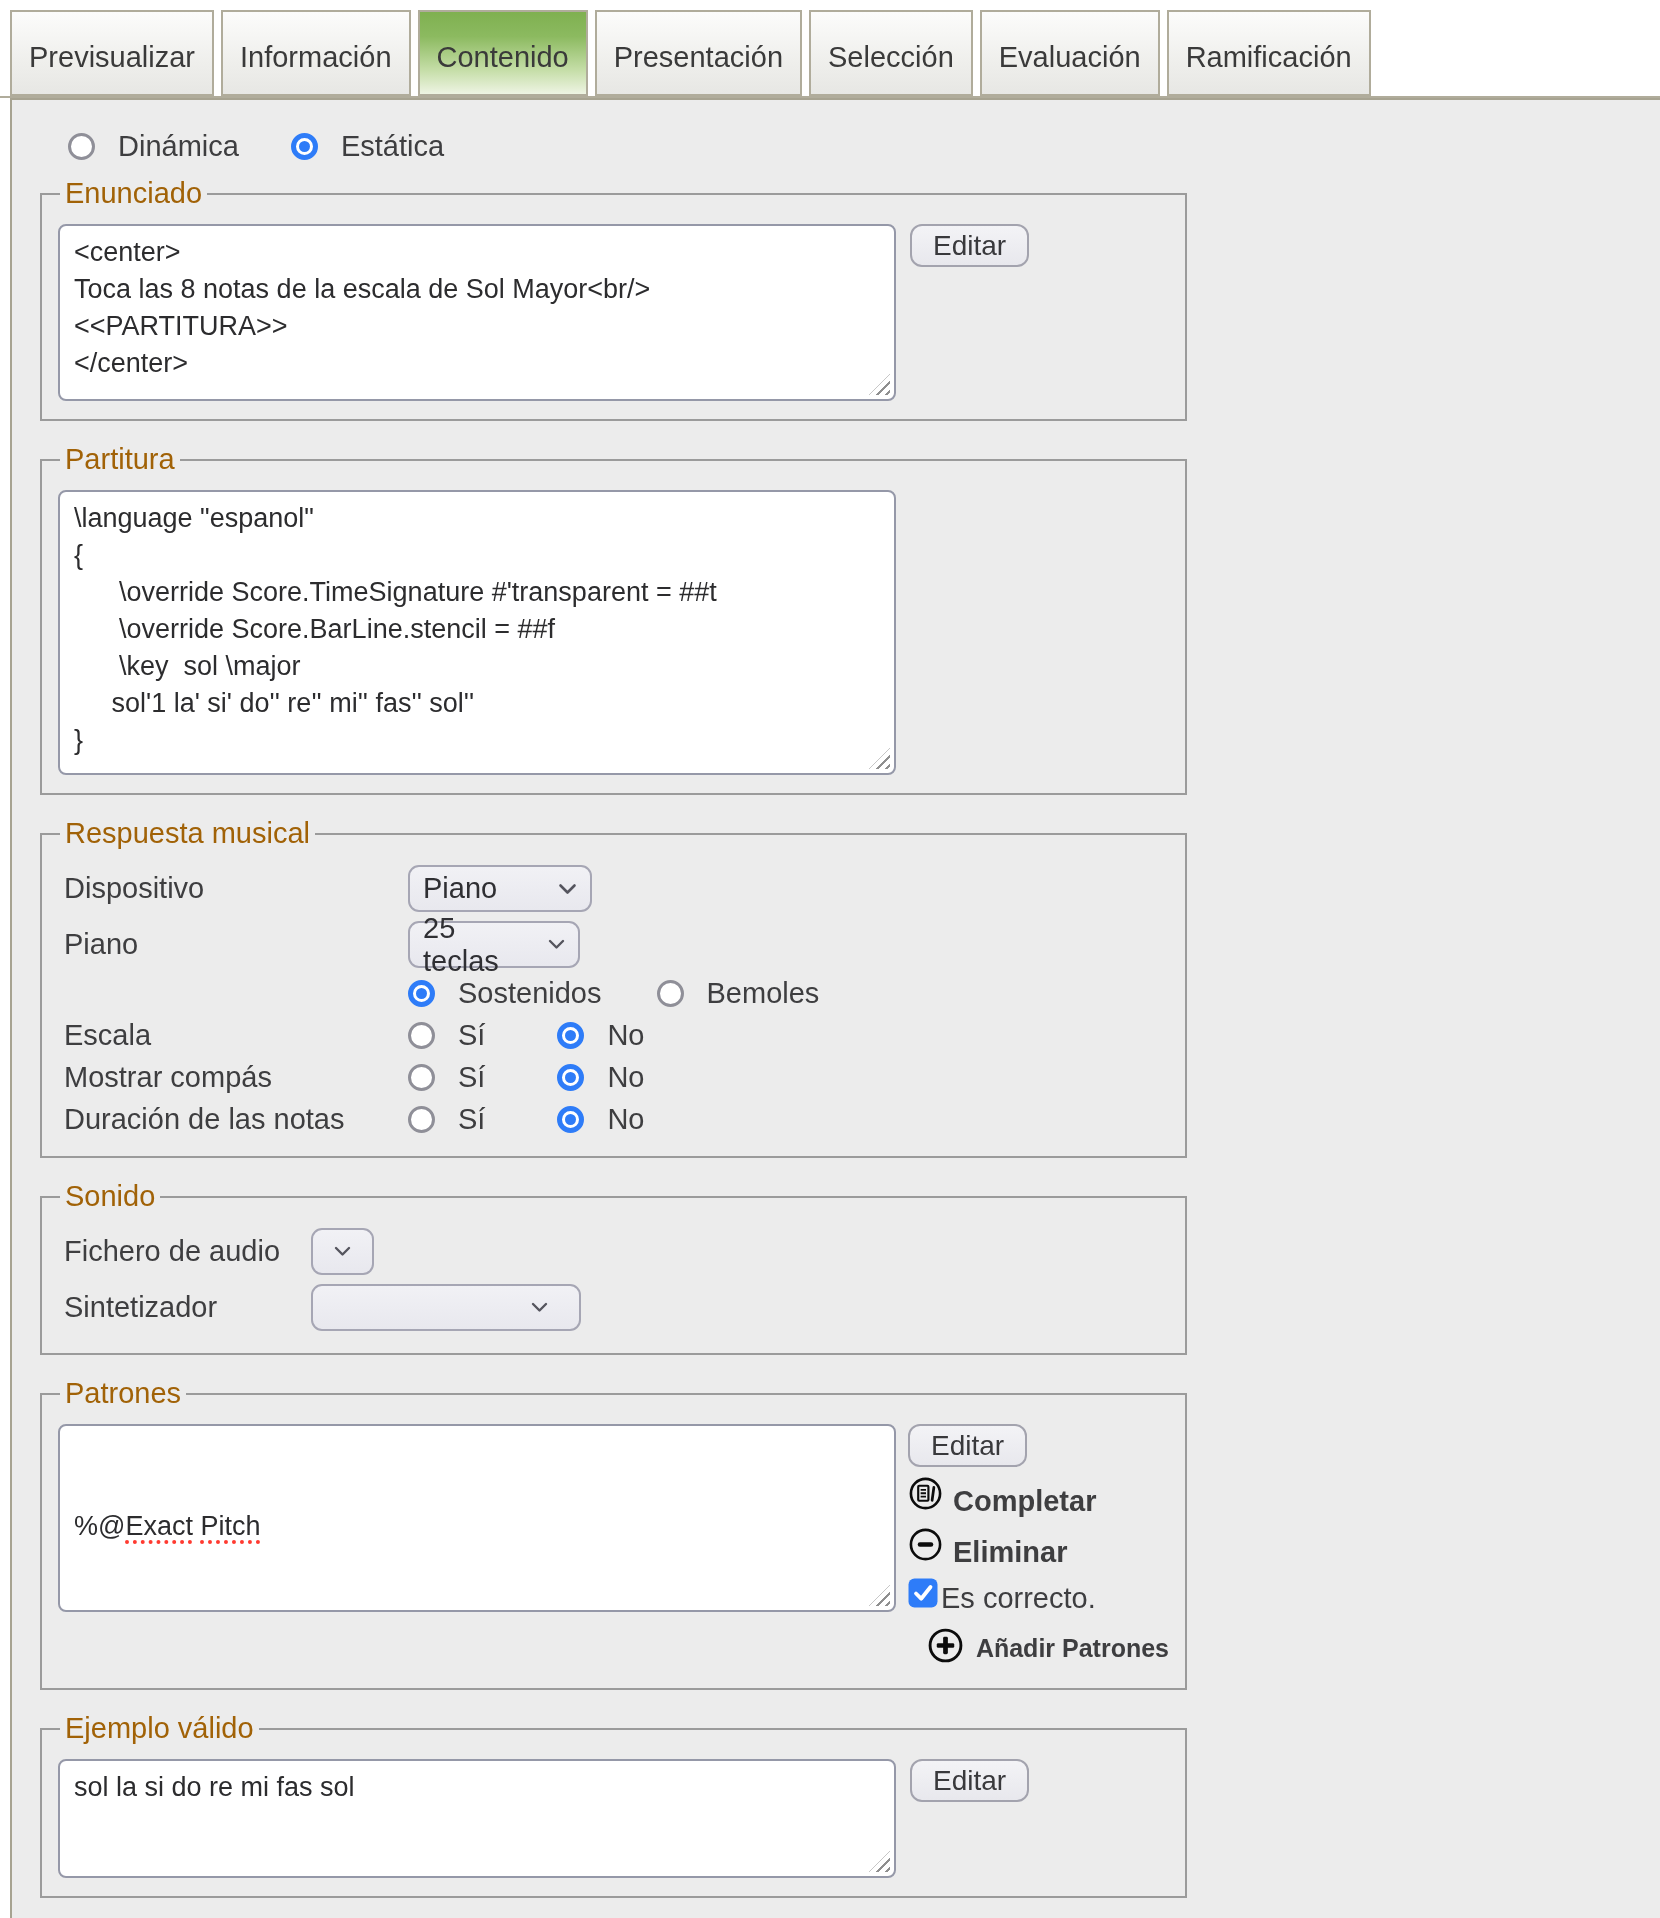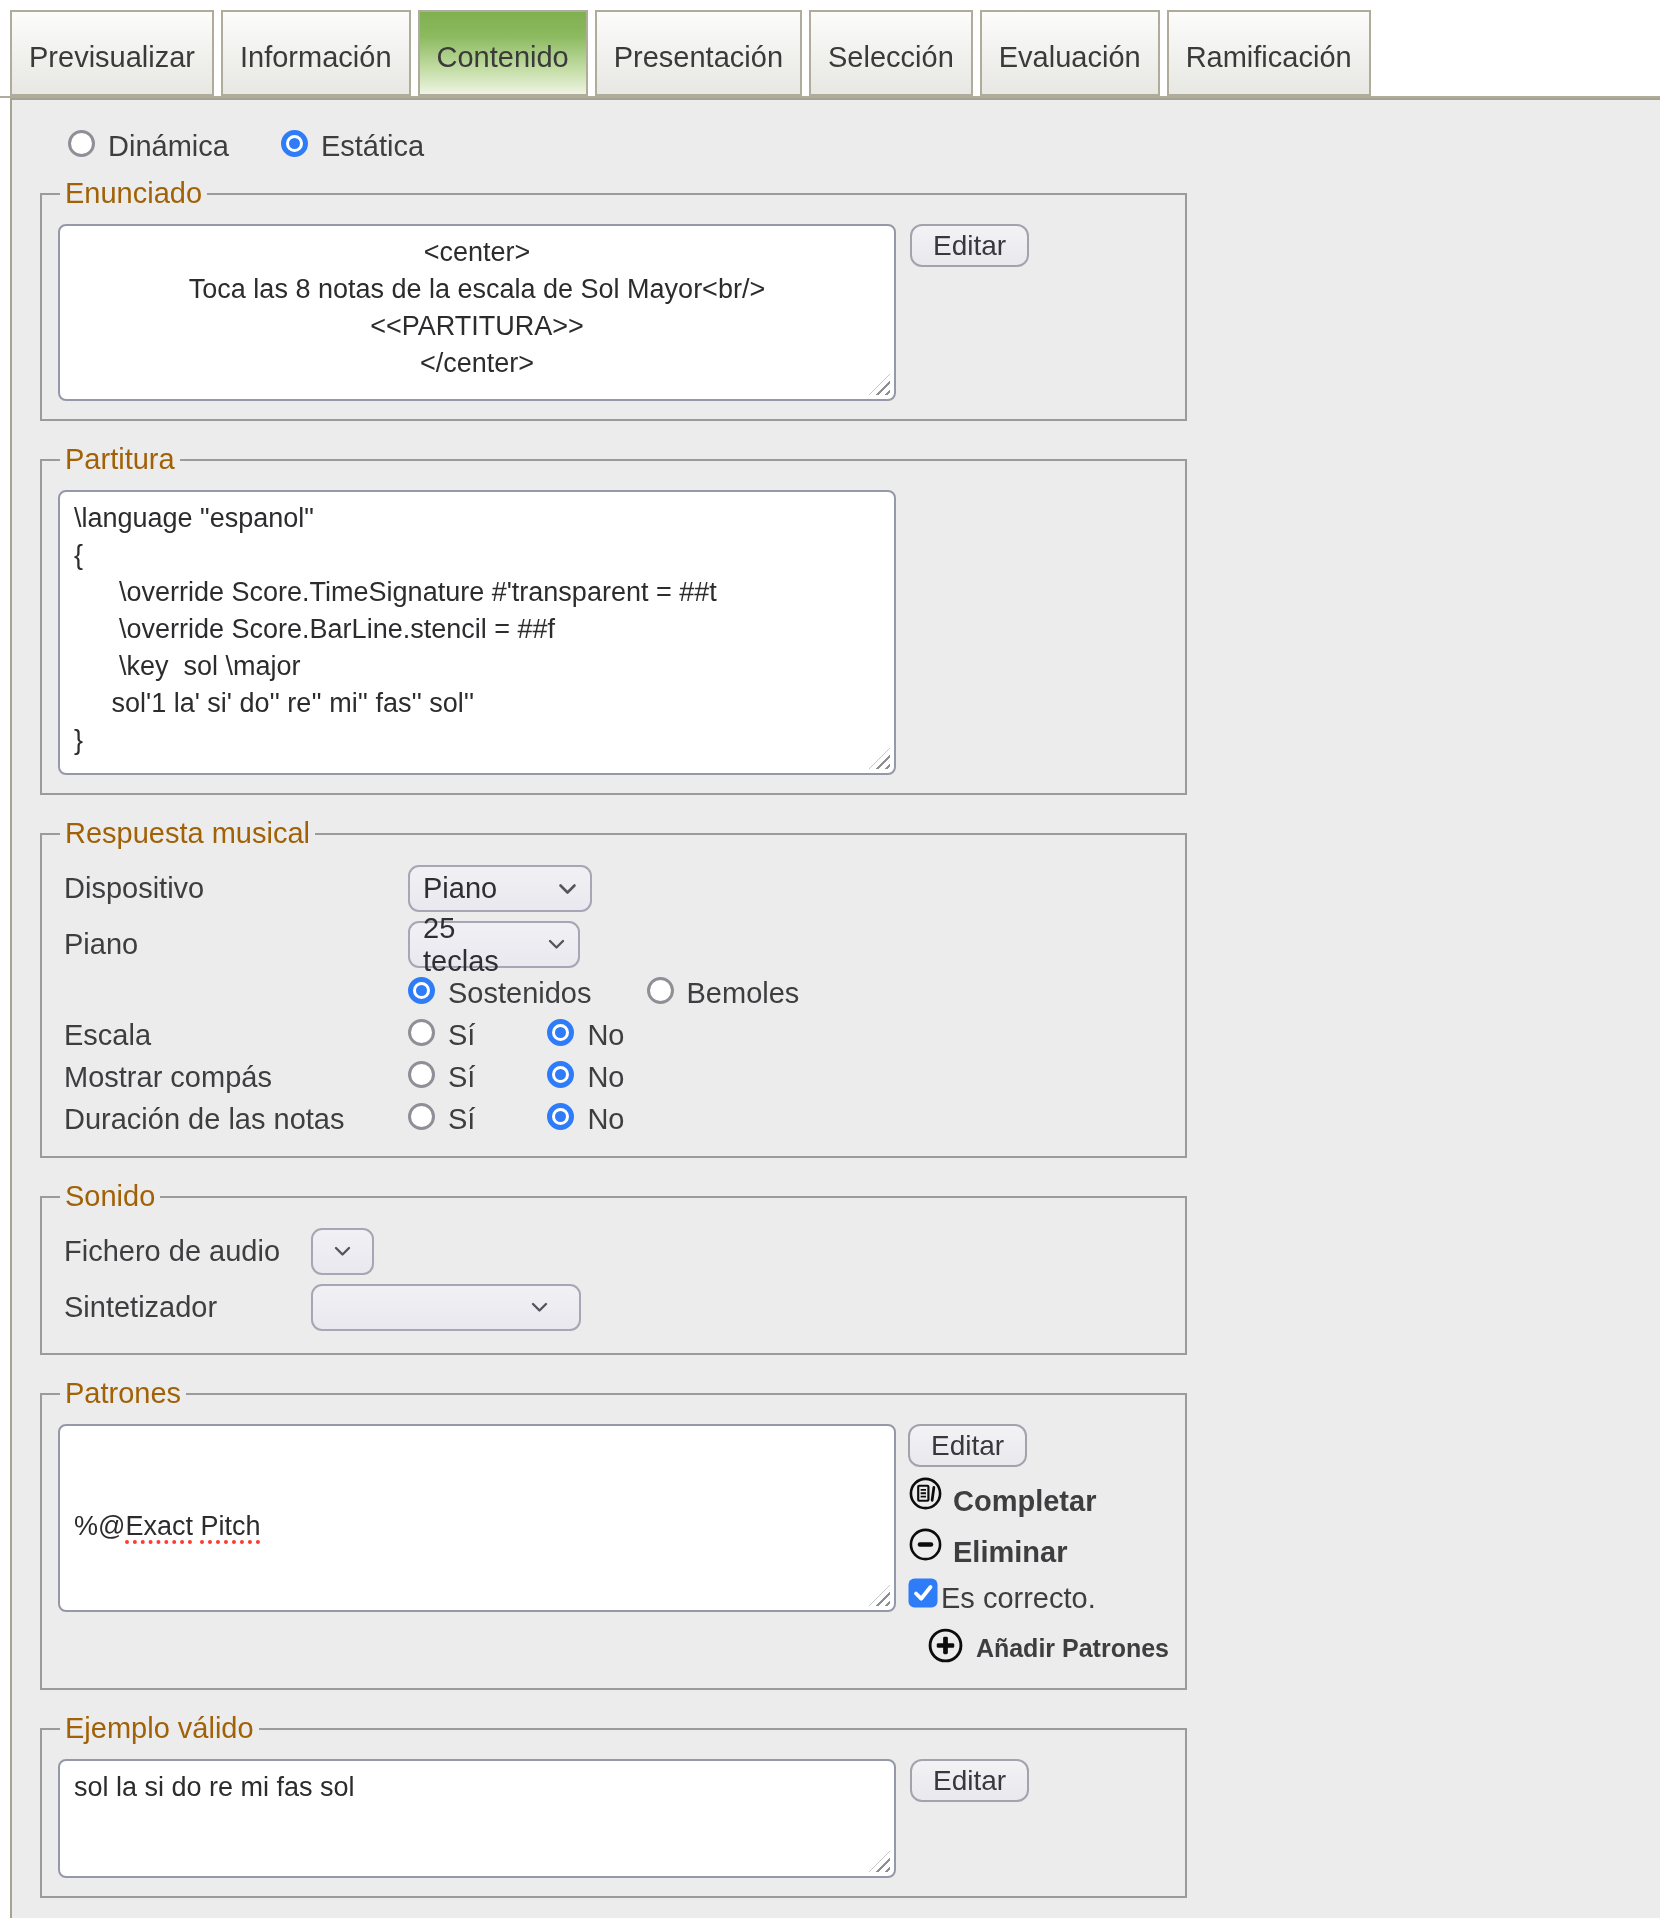--- a/index.html
+++ b/index.html
@@ -14,21 +14,21 @@
     border:2px solid #b0ac9b; background:linear-gradient(#fcfcfb, #efefec 60%, #e7e7e4);
     cursor:pointer; white-space:nowrap; }
   .tab.active { background:linear-gradient(180deg,#7fb050 0%, #8cba60 30%, #c4dda6 70%, #eef4e3 100%); }
 
   
   .panel { background:#ececec; border:2px solid #a7a391; border-right:none;
     margin-left:10px; min-height:1818px; padding-top:24px; }
 
   .mode-row { display:flex; align-items:center; gap:52px; margin:6px 0 14px 56px;
     font-size:29px; }
-  .radio-item { display:inline-flex; gap:13px; cursor:pointer; }
+  .radio-item { display:inline-flex; align-items:center; gap:23px; cursor:pointer; }
 
   .radio { width:27px; height:27px; border-radius:50%; background:#fff;
     border:3.5px solid #8f8f98; display:inline-block; flex:none; }
   .radio.checked { border:none; position:relative; background:transparent; }
   .radio.checked::before { content:""; position:absolute; inset:0; border-radius:50%;
     border:5px solid #2e7cf8; background:#fff; }
   .radio.checked::after { content:""; position:absolute; left:50%; top:50%;
     width:11px; height:11px; margin:-5.5px 0 0 -5.5px; border-radius:50%;
     background:#2e7cf8; z-index:1; }
 
@@ -72,21 +72,21 @@
   .icon-row { display:flex; align-items:flex-end; gap:10px; font-size:29px; cursor:pointer; }
   .icon-row.tight { gap:3px; }
 
   .miss { text-decoration-line:underline; text-decoration-style:dotted;
     text-decoration-color:#ff3a30; text-decoration-thickness:3.5px;
     text-underline-offset:6px; }
 
   .add-row { display:flex; align-items:center; gap:12px; margin-top:12px;
     font-size:25px; cursor:pointer;justify-content:flex-end; }
 
-  .h-en  { height:177px;text-align:center; }
+  .h-en  { height:177px; }
   .h-par { height:285px; }
   .h-pat { height:188px; }
   .h-ej  { height:119px; }
 </style>
 </head>
 <body>
 
 <div class="tabbar">
   <div class="tab">Previsualizar</div>
   <div class="tab">Información</div>

